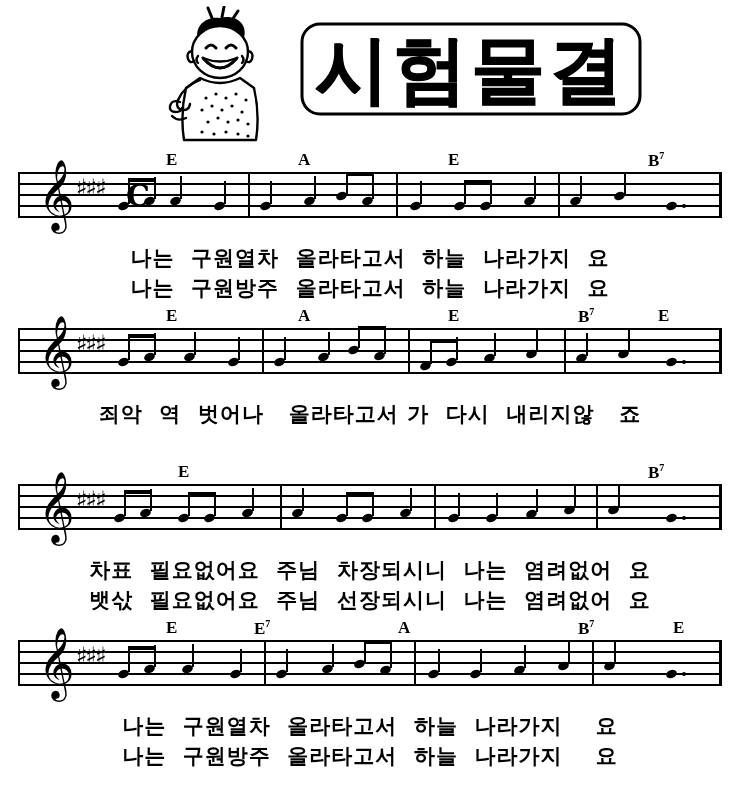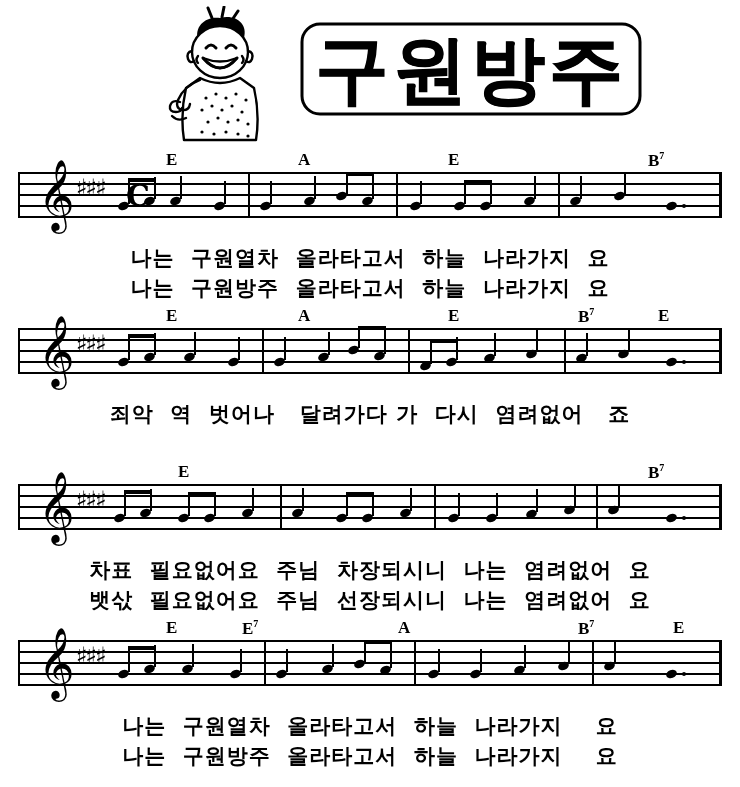--- a/index.html
+++ b/index.html
@@ -257,21 +257,21 @@
         <path d="M22 110 q6 6 14 2"></path>
       </g>
     </svg>
 
     <div class="title-art">
       <svg viewBox="0 0 350 110" style="position:absolute;left:0;top:0;width:350px;height:110px;">
         <g fill="#fff" stroke="#000" stroke-width="3">
           <rect x="6" y="10" width="338" height="90" rx="18" ry="18" fill="#fff" stroke="#000" stroke-width="3"></rect>
         </g>
       </svg>
-      <div class="title-text">구원방주</div>
+      <div class="title-text">시험물결</div>
     </div>
   </div>
 
   <div class="system">
     <div class="staff-block">
 
       <div class="chords">
         <span class="chord" style="left:148px">E</span>
         <span class="chord" style="left:280px">A</span>
         <span class="chord" style="left:430px">E</span>
@@ -402,21 +402,21 @@
         <span class="note" style="left:558px;top:26px"></span>
           <span class="stem" style="left:568px;top:5px;height:23px"></span>
         <span class="note" style="left:600px;top:22px"></span>
           <span class="stem" style="left:610px;top:2px;height:22px"></span>
         <span class="note" style="left:648px;top:30px"></span>
           <span class="dot" style="left:664px;top:32px"></span>
       </div>
     </div>
 
     <div class="lyrics">
-      <div class="lyric-line v1">죄악  역  벗어나   달려가다 가  다시  염려없어   죠</div>
+      <div class="lyric-line v1">죄악  역  벗어나   올라타고서 가  다시  내리지않   죠</div>
     </div>
   </div>
 
   <div class="system">
     <div class="staff-block">
 
       <div class="chords">
         <span class="chord" style="left:160px">E</span>
         <span class="chord" style="left:630px"><span>B</span><sup>7</sup></span>
       </div>
@@ -481,21 +481,21 @@
       <div class="lyric-line v1">차표  필요없어요  주님  차장되시니  나는  염려없어  요</div>
       <div class="lyric-line v2">뱃삯  필요없어요  주님  선장되시니  나는  염려없어  요</div>
     </div>
   </div>
 
   <div class="system">
     <div class="staff-block">
 
       <div class="chords">
         <span class="chord" style="left:148px">E</span>
-        <span class="chord" style="left:224px"><span>E</span><sup>7</sup></span>
+        <span class="chord" style="left:236px"><span>E</span><sup>7</sup></span>
         <span class="chord" style="left:380px">A</span>
         <span class="chord" style="left:560px"><span>B</span><sup>7</sup></span>
         <span class="chord" style="left:655px">E</span>
       </div>
 
       <div class="staff">
         <div class="line l1"></div>
           <div class="line l2"></div>
           <div class="line l3"></div>
         <div class="line l4"></div>

